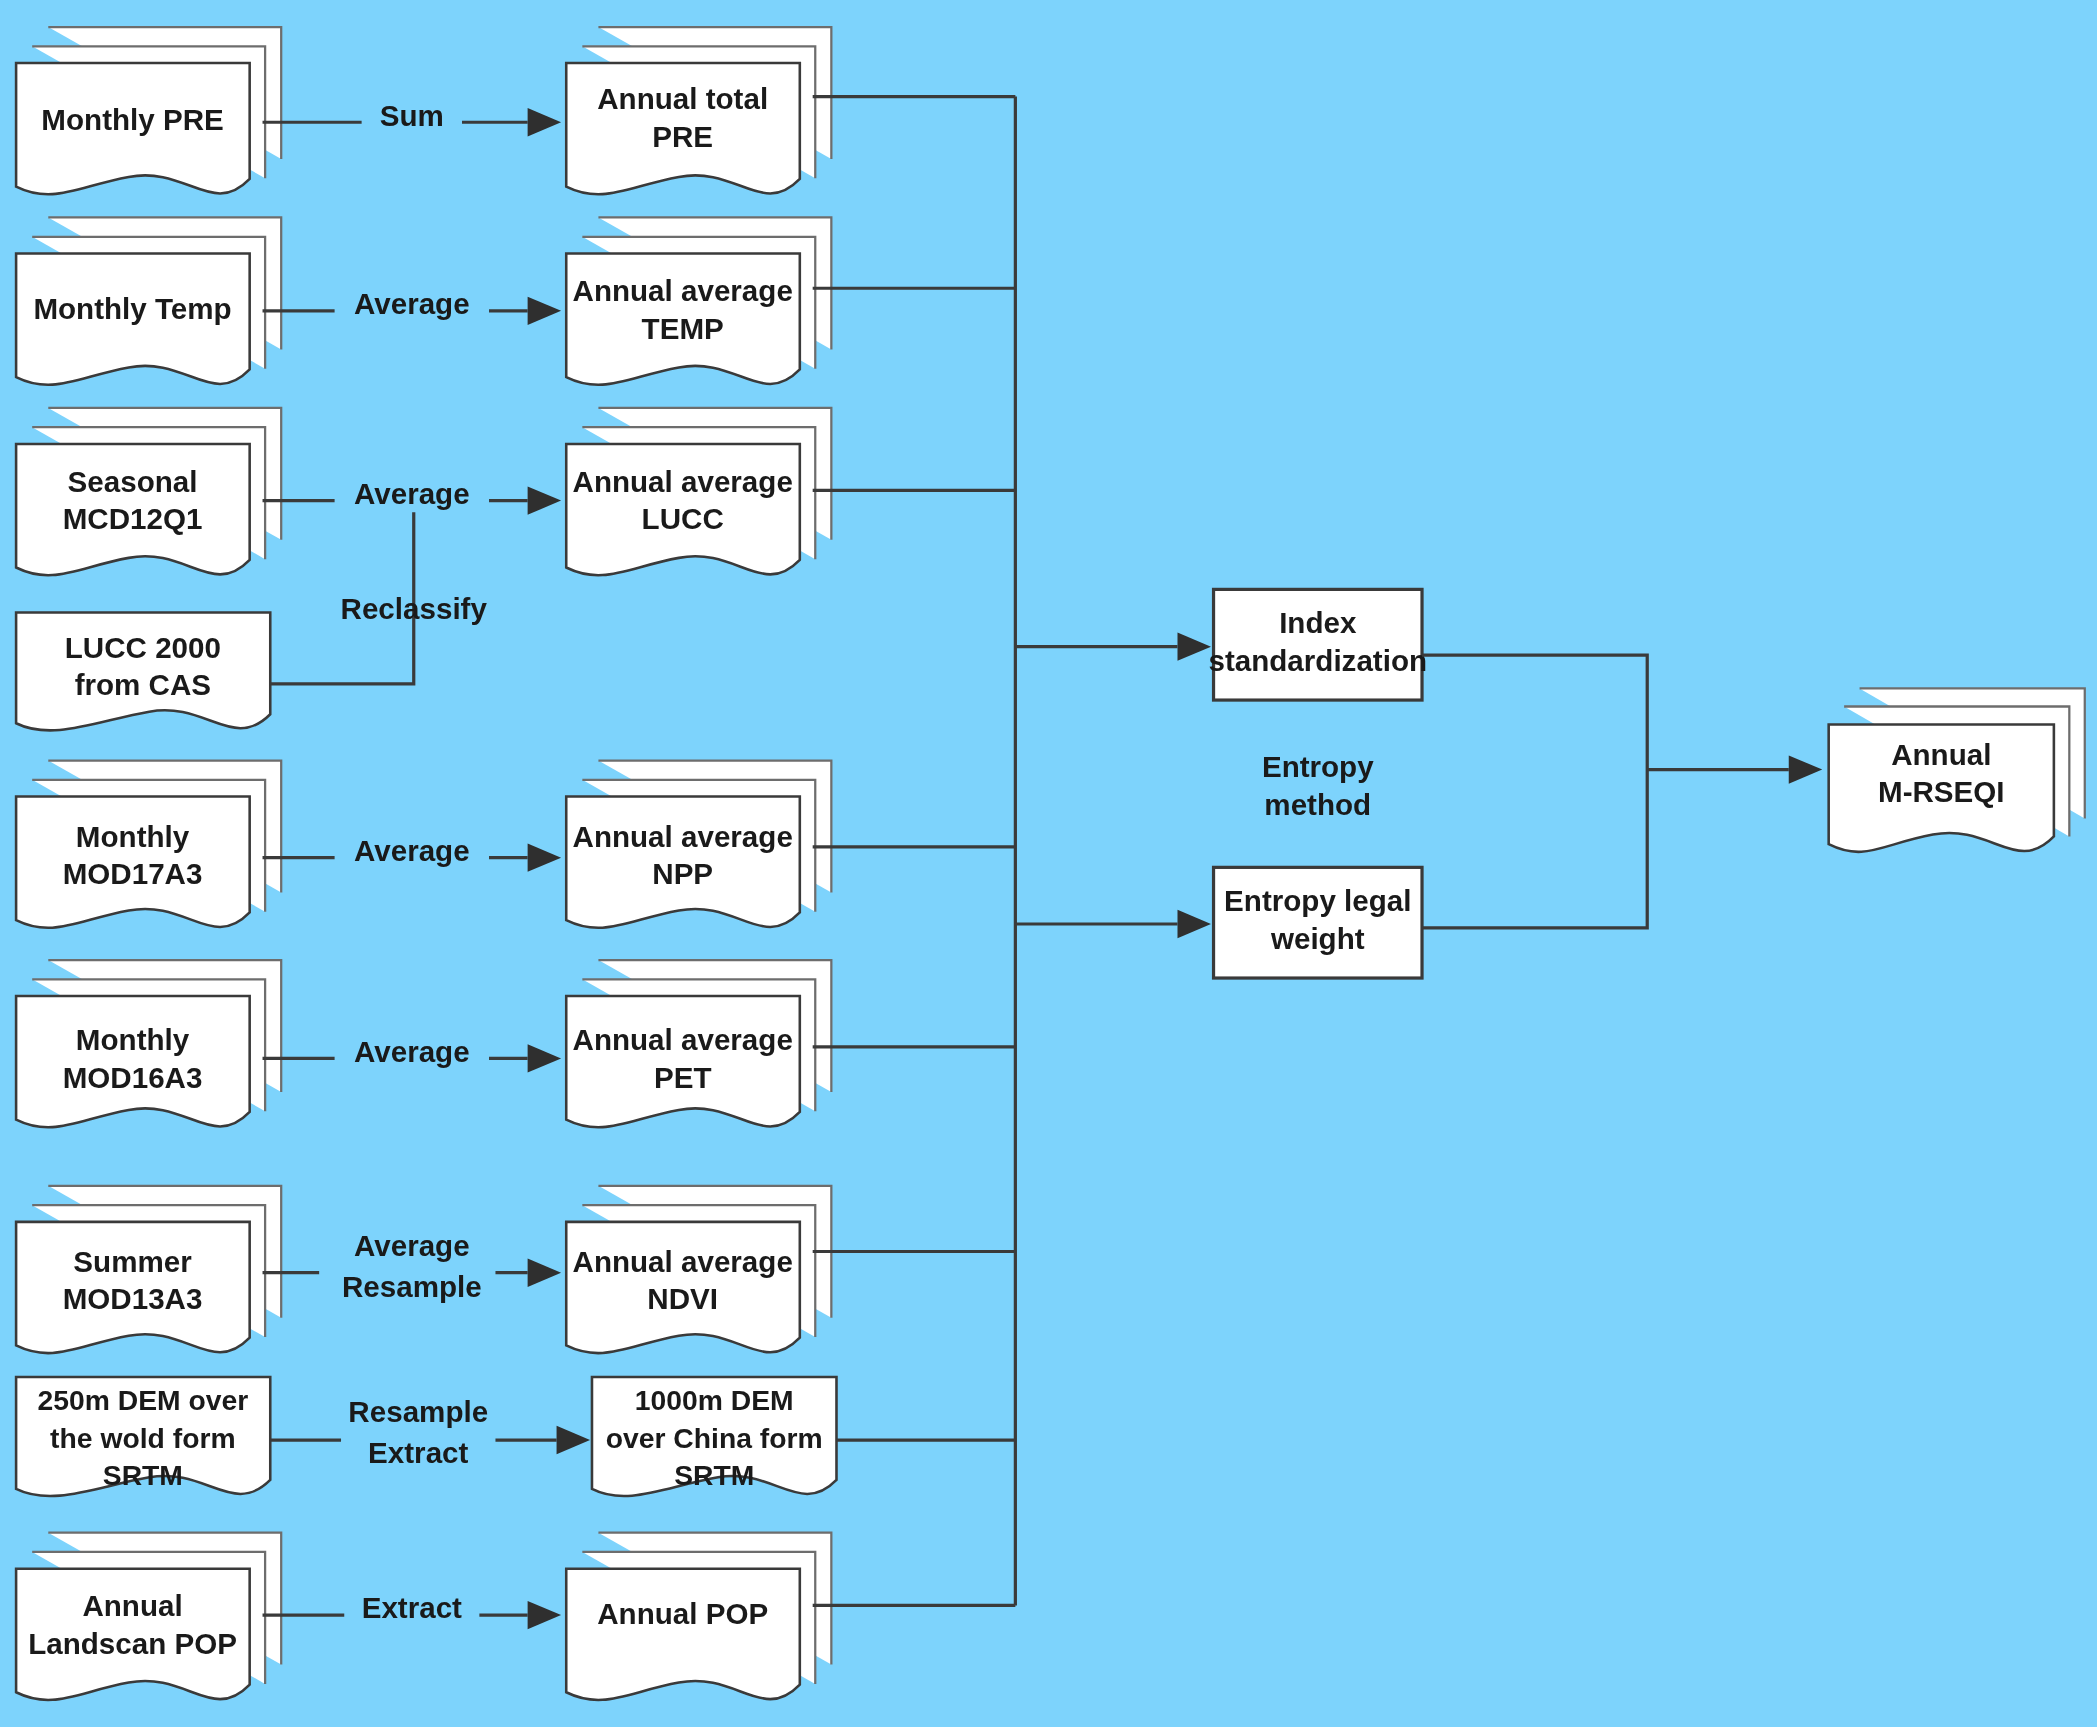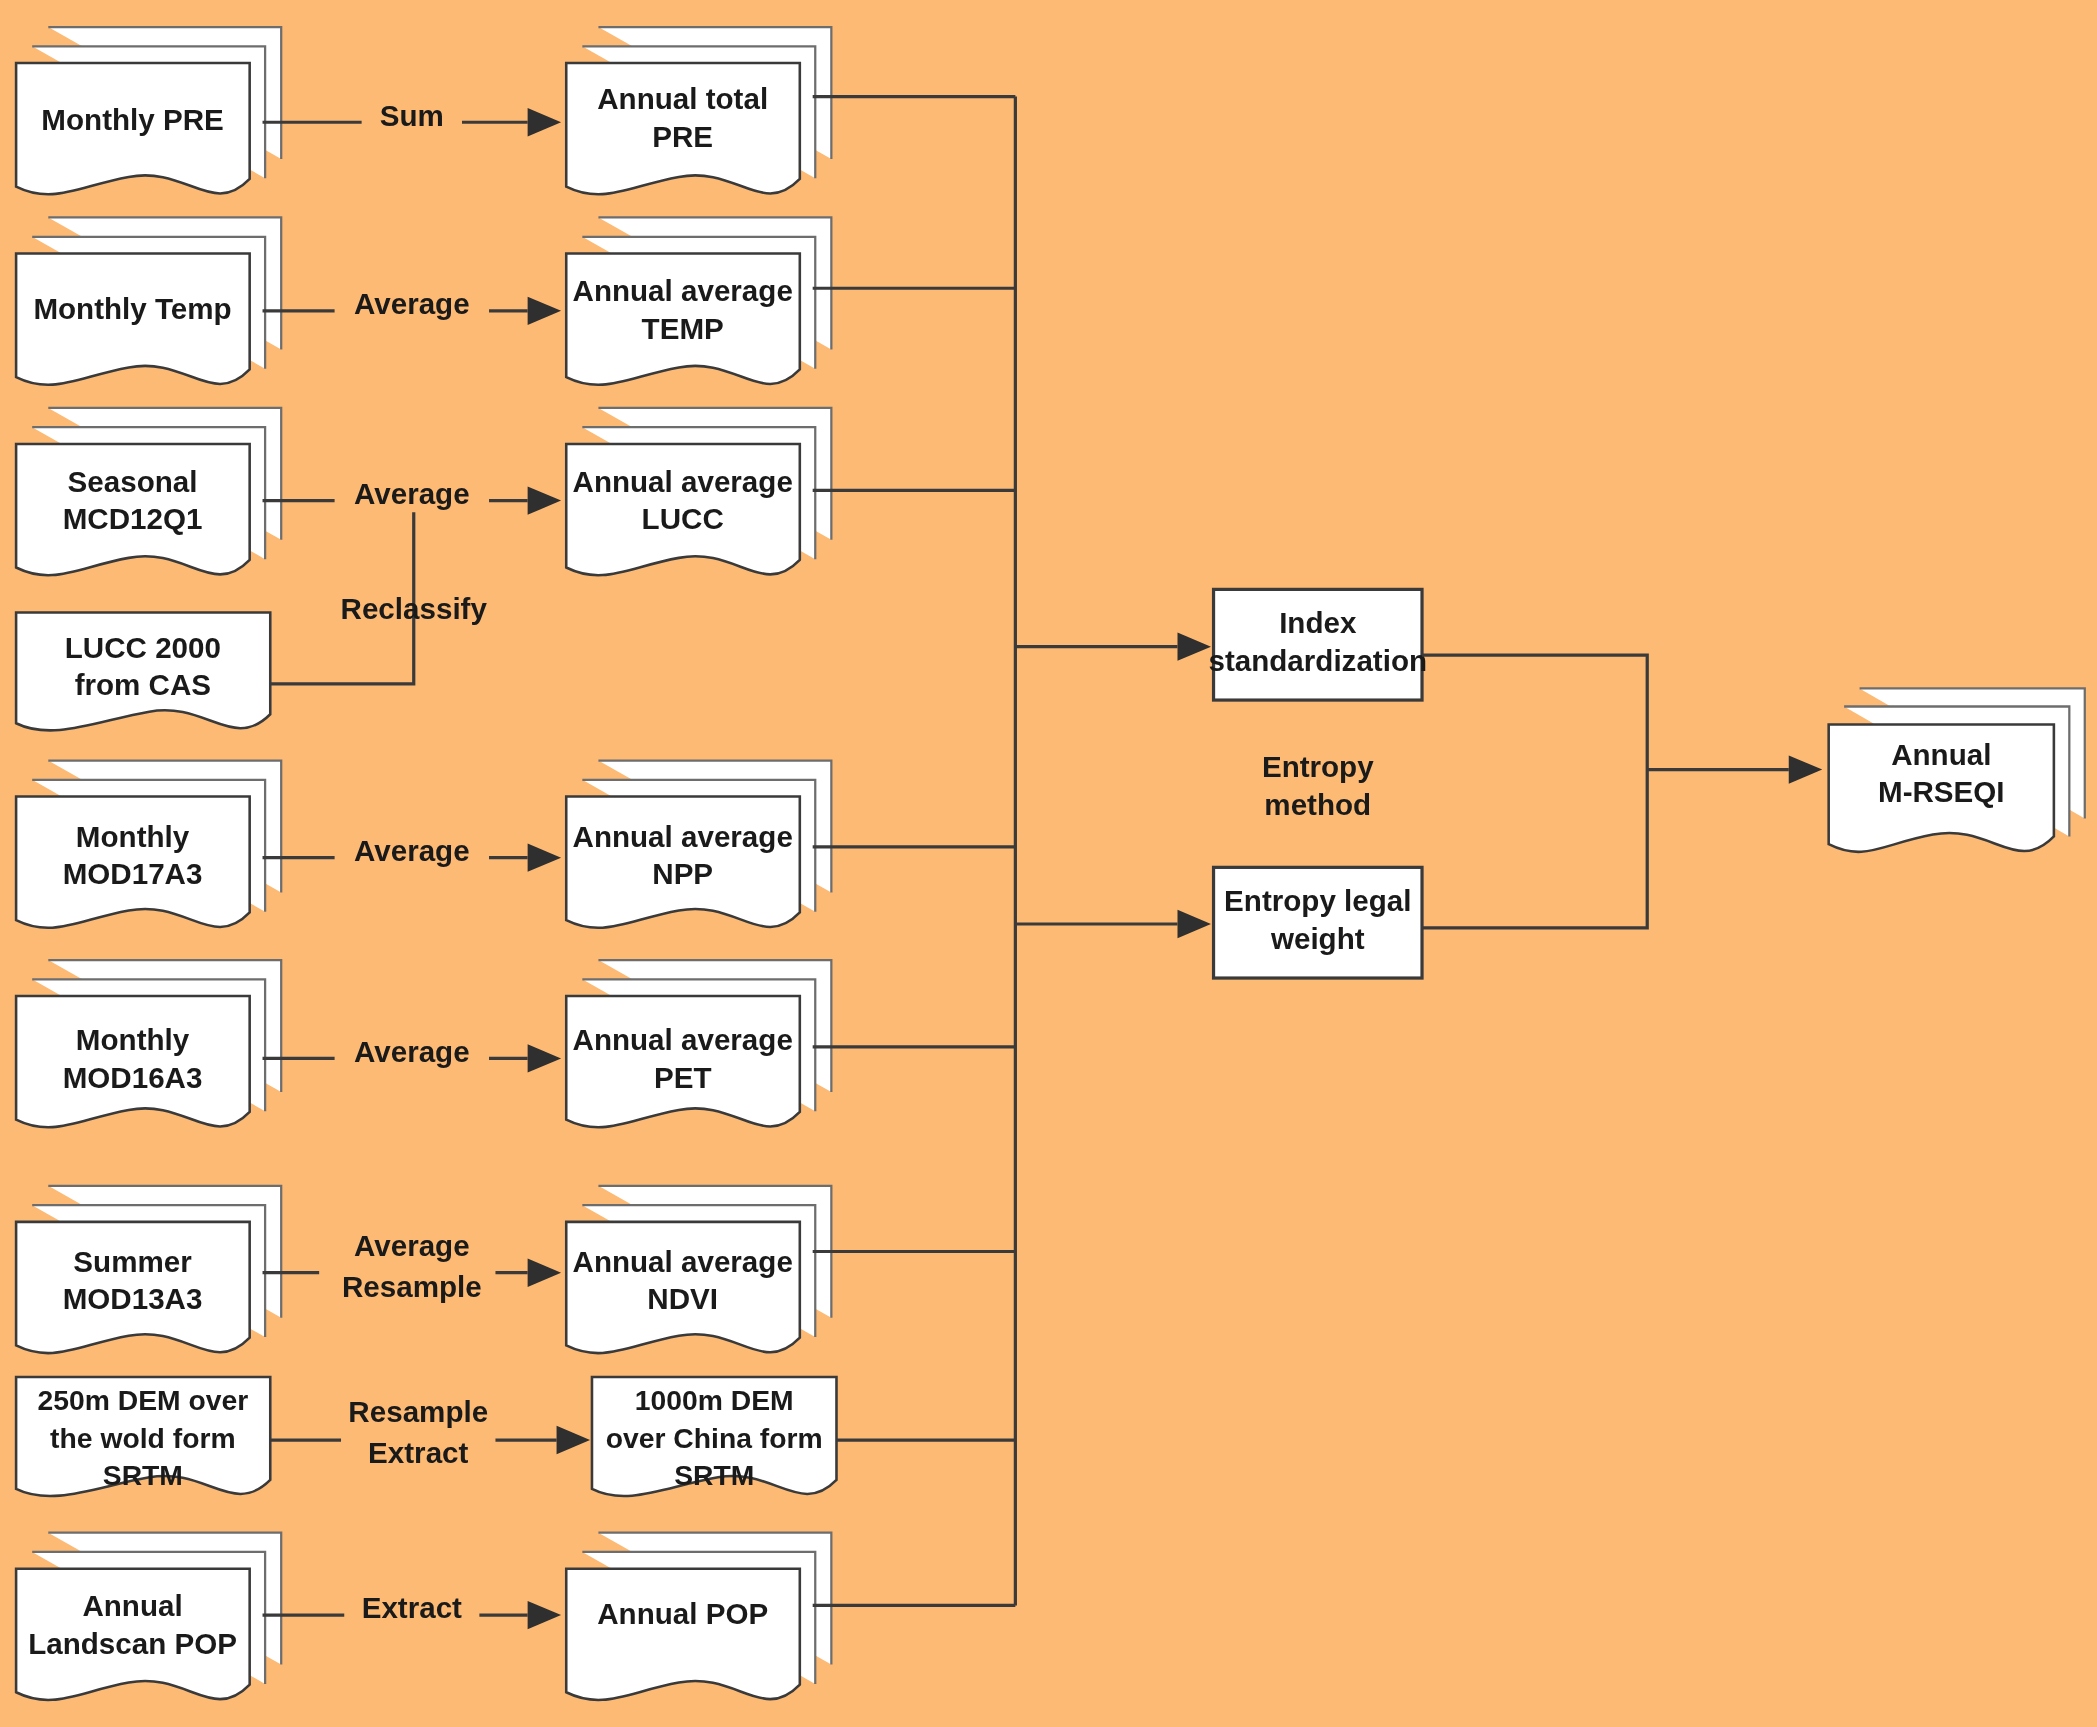--- a/index.html
+++ b/index.html
@@ -4,21 +4,21 @@
 <style>
   html, body {
     margin: 0;
     padding: 0;
     background: #ffffff;
   }
   #canvas {
     position: relative;
     width: 2097px;
     height: 1727px;
-    background: #fdba74;
+    background: #7dd3fc;
     font-family: "Liberation Sans", sans-serif;
   }
   svg.diagram {
     position: absolute;
     left: 0;
     top: 0;
     width: 2097px;
     height: 1727px;
   }
   .doc-outline {

